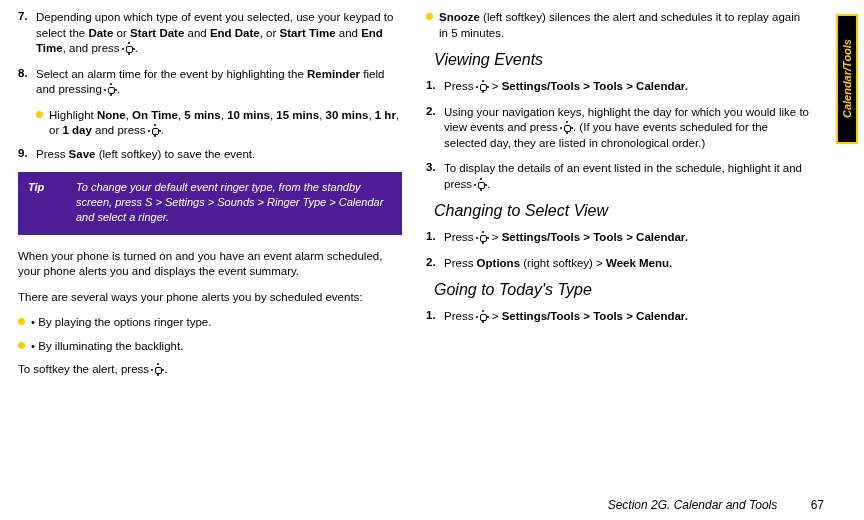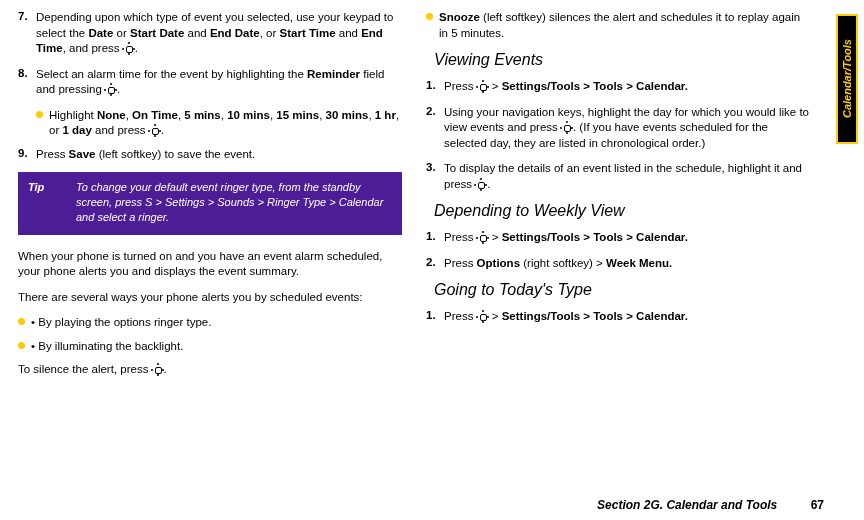--- a/index.html
+++ b/index.html
@@ -17,21 +17,21 @@
   .nav { display: inline-block; vertical-align: middle; position: relative; width: 12px; height: 12px; }
   .nav::before { content: ""; position: absolute; left: 3px; top: 3px; width: 5px; height: 5px; border: 1px solid #000; border-radius: 2px; }
   .nav .d { position: absolute; width: 2px; height: 2px; background: #000; border-radius: 50%; }
   .nav .d1 { left: 5px; top: -1px; } .nav .d2 { left: 5px; top: 10px; }
   .nav .d3 { left: -1px; top: 5px; } .nav .d4 { left: 10px; top: 5px; }
   .tipbox { background: #4c1d95; color: #fff; padding: 8px 10px 10px 10px; margin: 6px 0 14px 0; display: flex; font-style: italic; font-size: 11px; line-height: 1.35; }
   .tipbox .tl { width: 48px; font-weight: bold; flex-shrink: 0; }
   h2.section { font-style: italic; font-size: 16px; font-weight: normal; margin: 6px 0 10px 0; }
   h1.big { font-style: italic; font-size: 16px; font-weight: normal; margin: 10px 0 10px 8px; }
   p.body { line-height: 1.35; margin-bottom: 10px; }
-  .footer { position: absolute; bottom: 8px; right: 40px; font-style: italic; font-size: 12px; font-weight: bold; }
+  .footer { position: absolute; bottom: 8px; right: 40px; font-style: italic; font-size: 12px; }
   .footer .pn { margin-left: 30px; font-style: normal; }
 </style>
 </head>
 <body>
 
 <div class="side-tab">
     <span>Calendar/Tools</span>
   </div>
 
 <div class="page">
@@ -77,21 +77,21 @@
     <div class="bullet-row">
       <div class="ybul"></div>
       <div>• By playing the options ringer type.</div>
     </div>
     <div class="bullet-row">
       <div class="ybul"></div>
       <div>• By illuminating the backlight.</div>
     </div>
 
     <p class="body">
-      <span>To silence the alert, press </span><span class="nav"><span class="d d1"></span><span class="d d2"></span><span class="d d3"></span><span class="d d4"></span></span><span>.</span>
+      <span>To softkey the alert, press </span><span class="nav"><span class="d d1"></span><span class="d d2"></span><span class="d d3"></span><span class="d d4"></span></span><span>.</span>
     </p>
   </div>
 
   <div class="col">
 
     <div class="bullet-row">
       <div class="ybul"></div>
       <div><span class="bi">Snooze</span><span> (left softkey) silences the alert and schedules it to replay again in 5 minutes.</span></div>
     </div>
 
@@ -111,21 +111,21 @@
       </div>
     </div>
 
     <div class="numitem">
       <div class="num">3.</div>
       <div class="txt">
         <span>To display the details of an event listed in the schedule, highlight it and press </span><span class="nav"><span class="d d1"></span><span class="d d2"></span><span class="d d3"></span><span class="d d4"></span></span><span>.</span>
       </div>
     </div>
 
-    <h1 class="big">Depending to Weekly View</h1>
+    <h1 class="big">Changing to Select View</h1>
 
     <div class="numitem">
       <div class="num">1.</div>
       <div class="txt">
         <span>Press </span><span class="nav"><span class="d d1"></span><span class="d d2"></span><span class="d d3"></span><span class="d d4"></span></span><span> &gt; </span><span class="bi">Settings/Tools &gt; Tools &gt; Calendar.</span>
       </div>
     </div>
     <div class="numitem">
       <div class="num">2.</div>
       <div class="txt">

